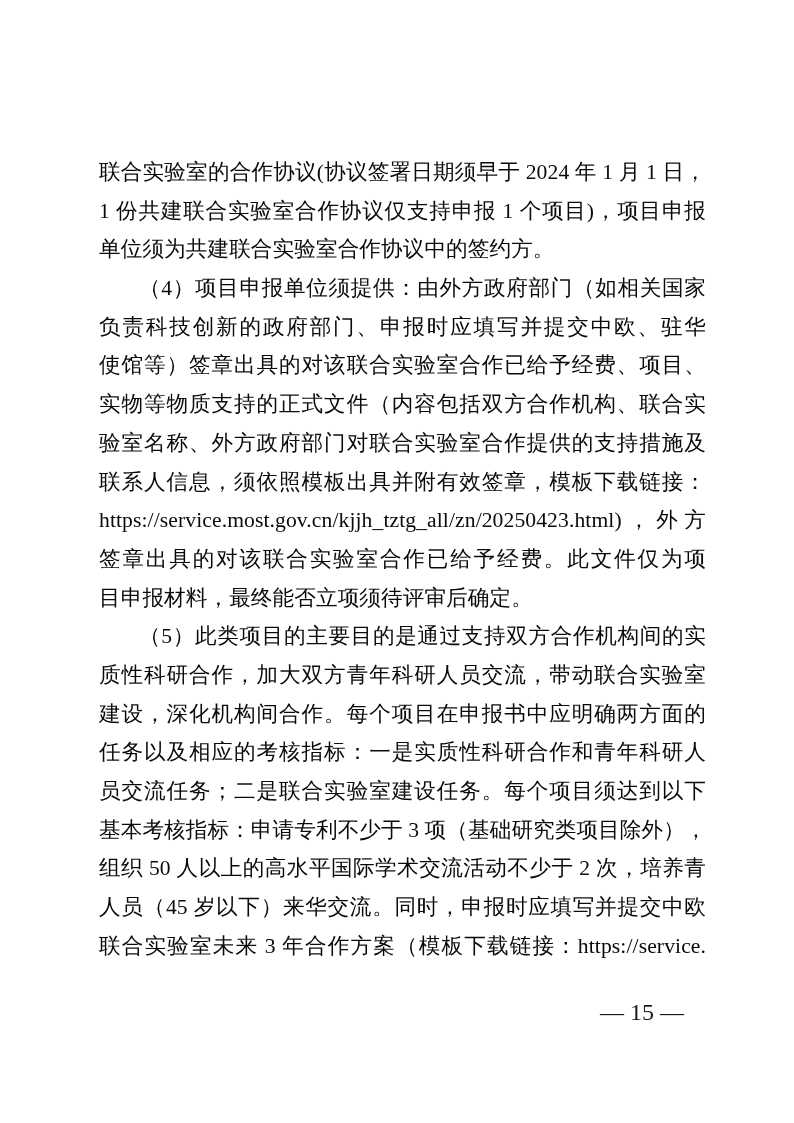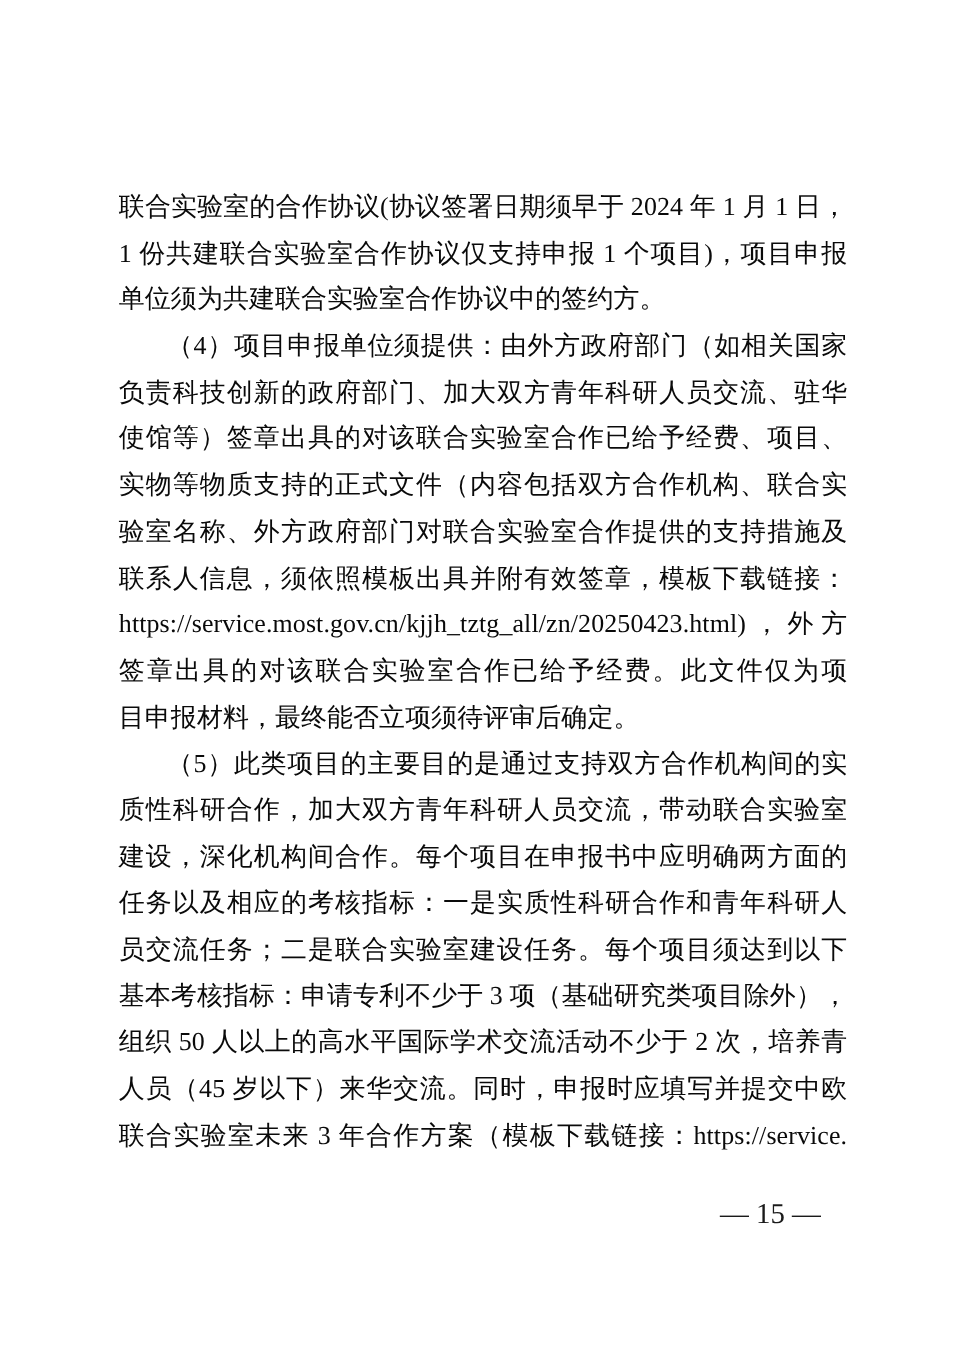--- a/index.html
+++ b/index.html
@@ -52,21 +52,21 @@
 </style>
 </head>
 <body>
 
 <div class="page">
   <div class="text-block">
     <div class="line">联合实验室的合作协议(协议签署日期须早于 2024 年 1 月 1 日，</div>
     <div class="line">1 份共建联合实验室合作协议仅支持申报 1 个项目)，项目申报</div>
     <div class="line last">单位须为共建联合实验室合作协议中的签约方。</div>
     <div class="line ind">（4）项目申报单位须提供：由外方政府部门（如相关国家</div>
-    <div class="line">负责科技创新的政府部门、加大双方青年科研人员交流、驻华</div>
+    <div class="line">负责科技创新的政府部门、申报时应填写并提交中欧、驻华</div>
     <div class="line">使馆等）签章出具的对该联合实验室合作已给予经费、项目、</div>
     <div class="line">实物等物质支持的正式文件（内容包括双方合作机构、联合实</div>
     <div class="line">验室名称、外方政府部门对联合实验室合作提供的支持措施及</div>
     <div class="line">联系人信息，须依照模板出具并附有效签章，模板下载链接：</div>
     <div class="line">https://service.most.gov.cn/kjjh_tztg_all/zn/20250423.html)，外方</div>
     <div class="line">签章出具的对该联合实验室合作已给予经费。此文件仅为项</div>
     <div class="line last">目申报材料，最终能否立项须待评审后确定。</div>
     <div class="line ind">（5）此类项目的主要目的是通过支持双方合作机构间的实</div>
     <div class="line">质性科研合作，加大双方青年科研人员交流，带动联合实验室</div>
     <div class="line">建设，深化机构间合作。每个项目在申报书中应明确两方面的</div>

